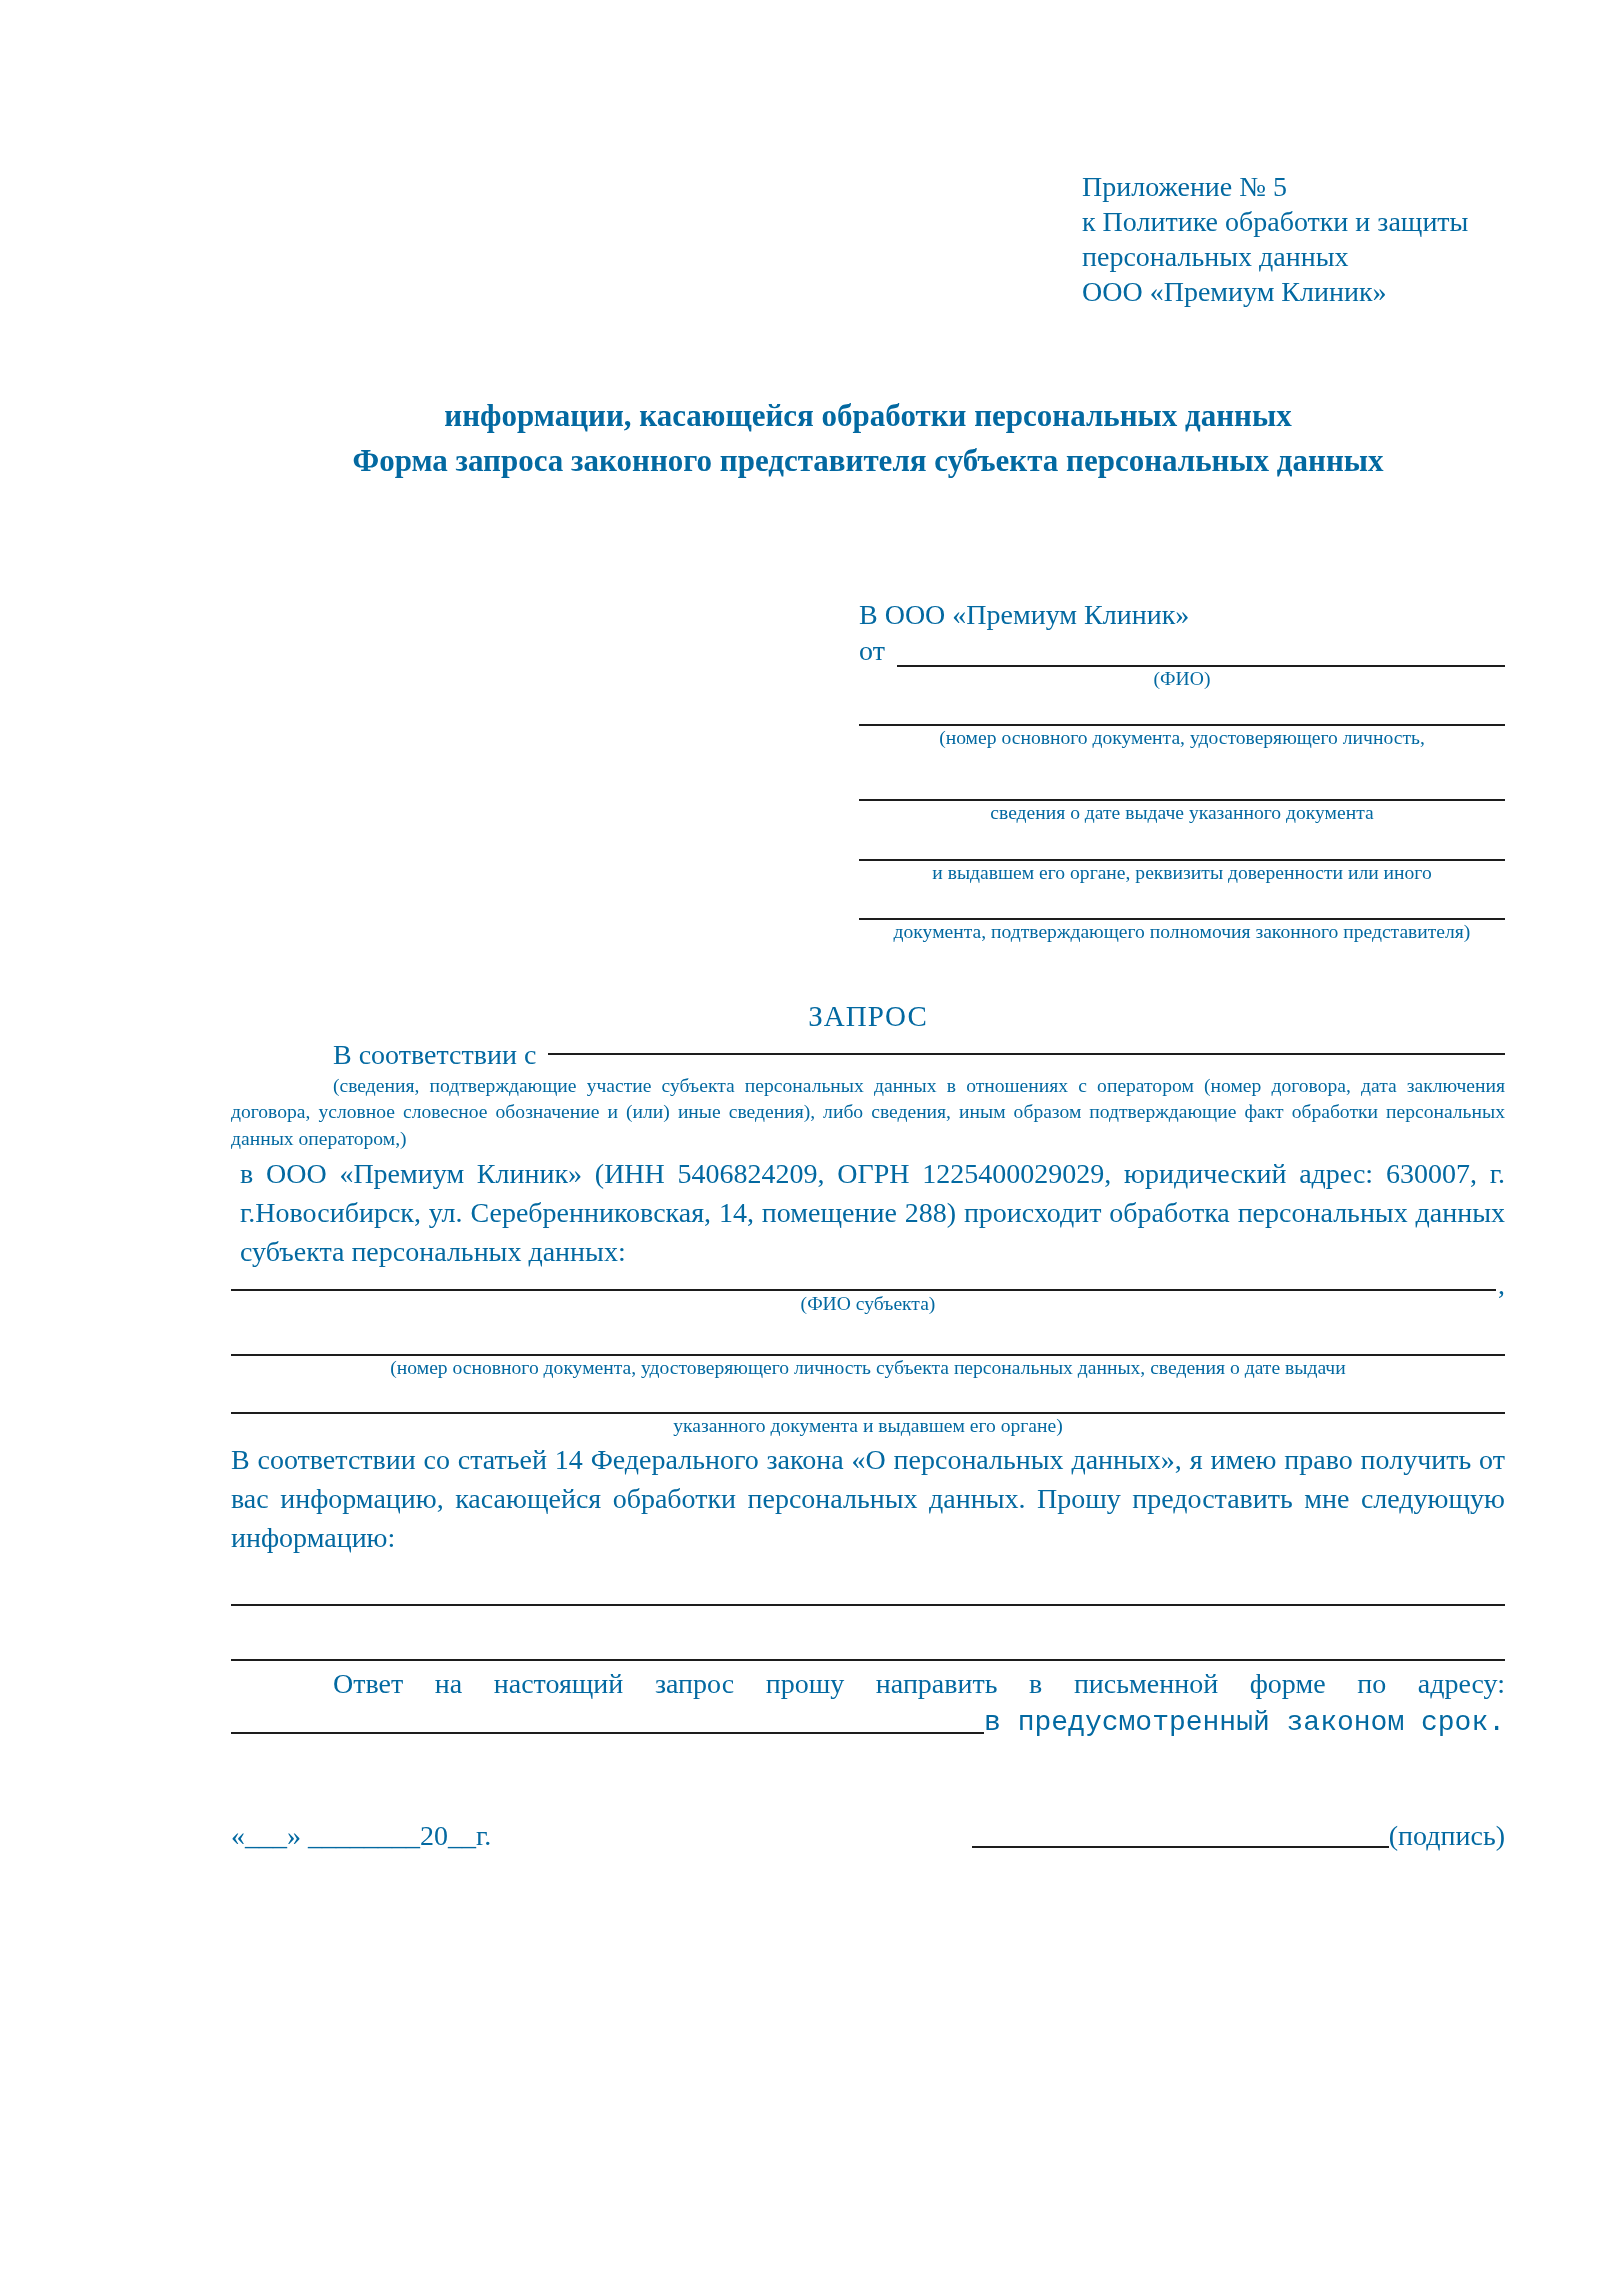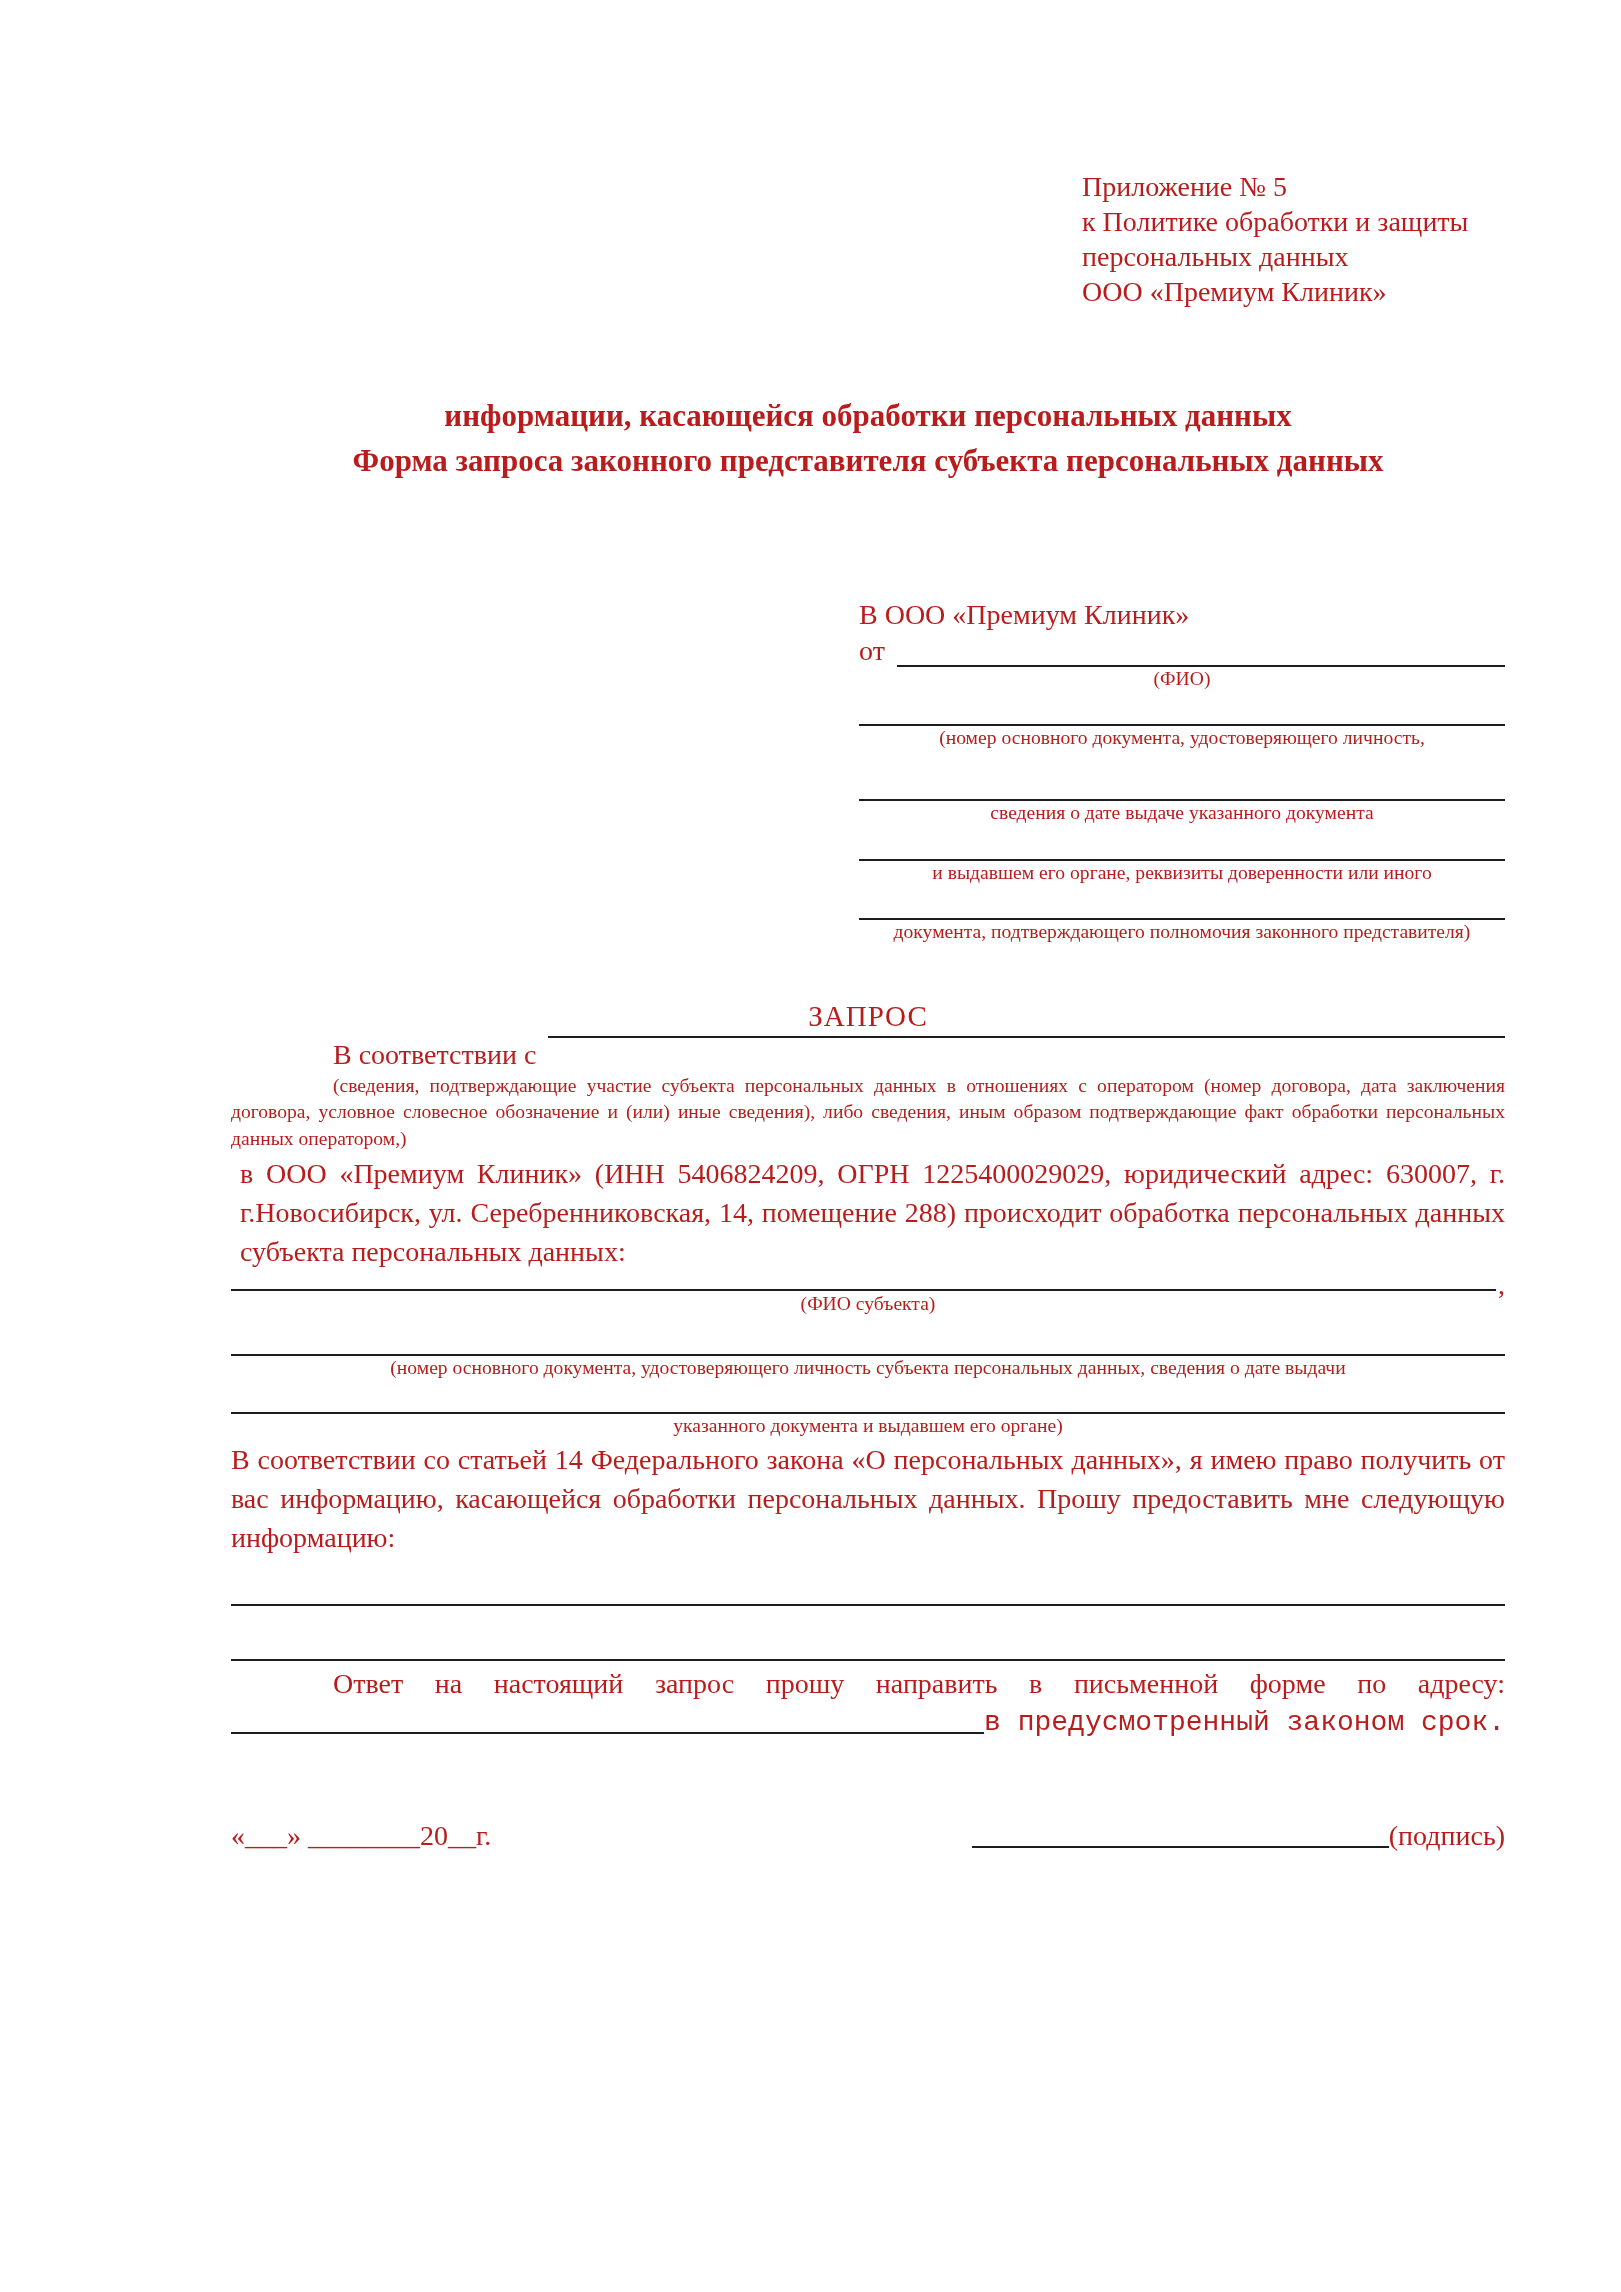--- a/index.html
+++ b/index.html
@@ -2,21 +2,21 @@
 <html><head>
 <meta charset="utf-8">
 <style>
   html, body { margin: 0; padding: 0; background: #ffffff; }
   .page {
     position: relative;
     width: 1621px;
     height: 2293px;
     background: #ffffff;
     font-family: "Liberation Serif", "DejaVu Serif", serif;
-    color: #b91c1c;
+    color: #0369a1;
     overflow: hidden;
   }
   .content {
     position: absolute;
     left: 231px;
     top: 0;
     width: 1274px;
   }
   
   .annex {
@@ -61,21 +61,21 @@
   
   .zapros {
     margin-top: 53px;
     text-align: center;
     font-size: 29px;
     line-height: 39px;
     letter-spacing: 1px;
   }
   .intro-row {
     display: flex;
-    align-items: flex-start;
+    align-items: center;
     font-size: 28px;
     line-height: 37px;
   }
   .intro-row .ind { width: 102px; flex: 0 0 auto; }
   .intro-row .rule { flex: 1 1 auto; margin-left: 11.8px; }
   .smallcap {
     font-size: 19.6px;
     line-height: 26.5px;
     text-align: justify;
     text-indent: 102px;

